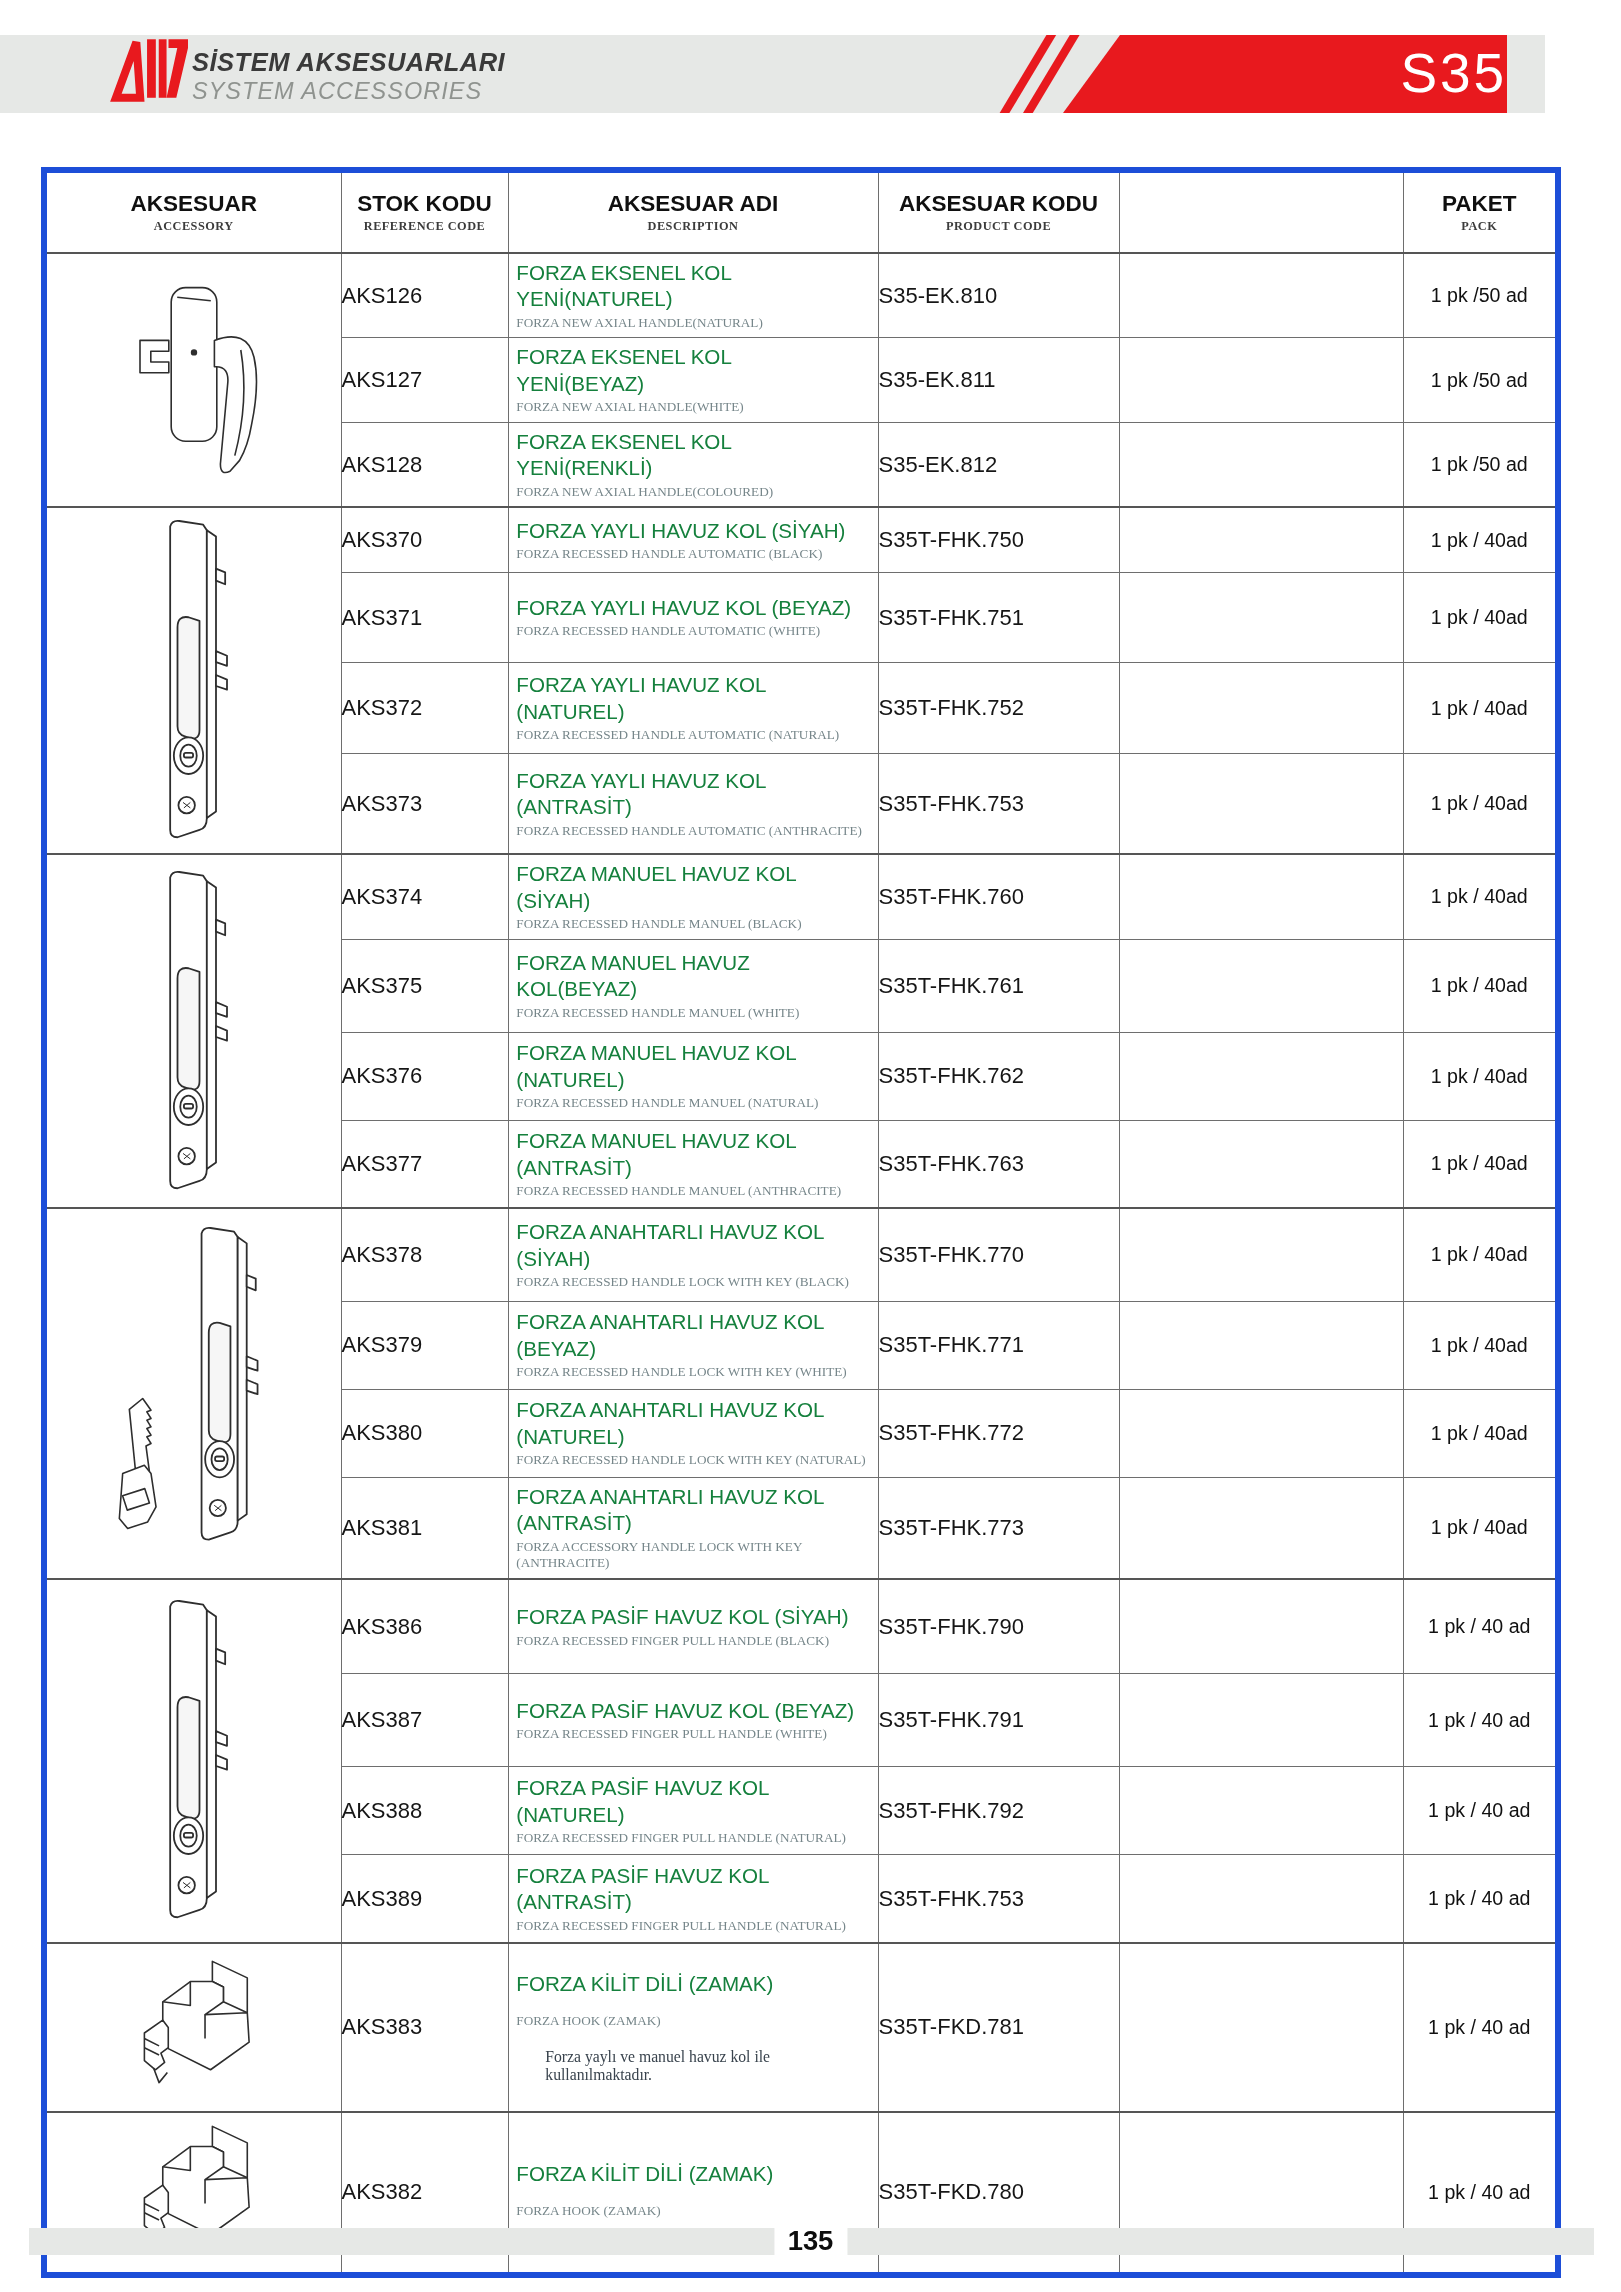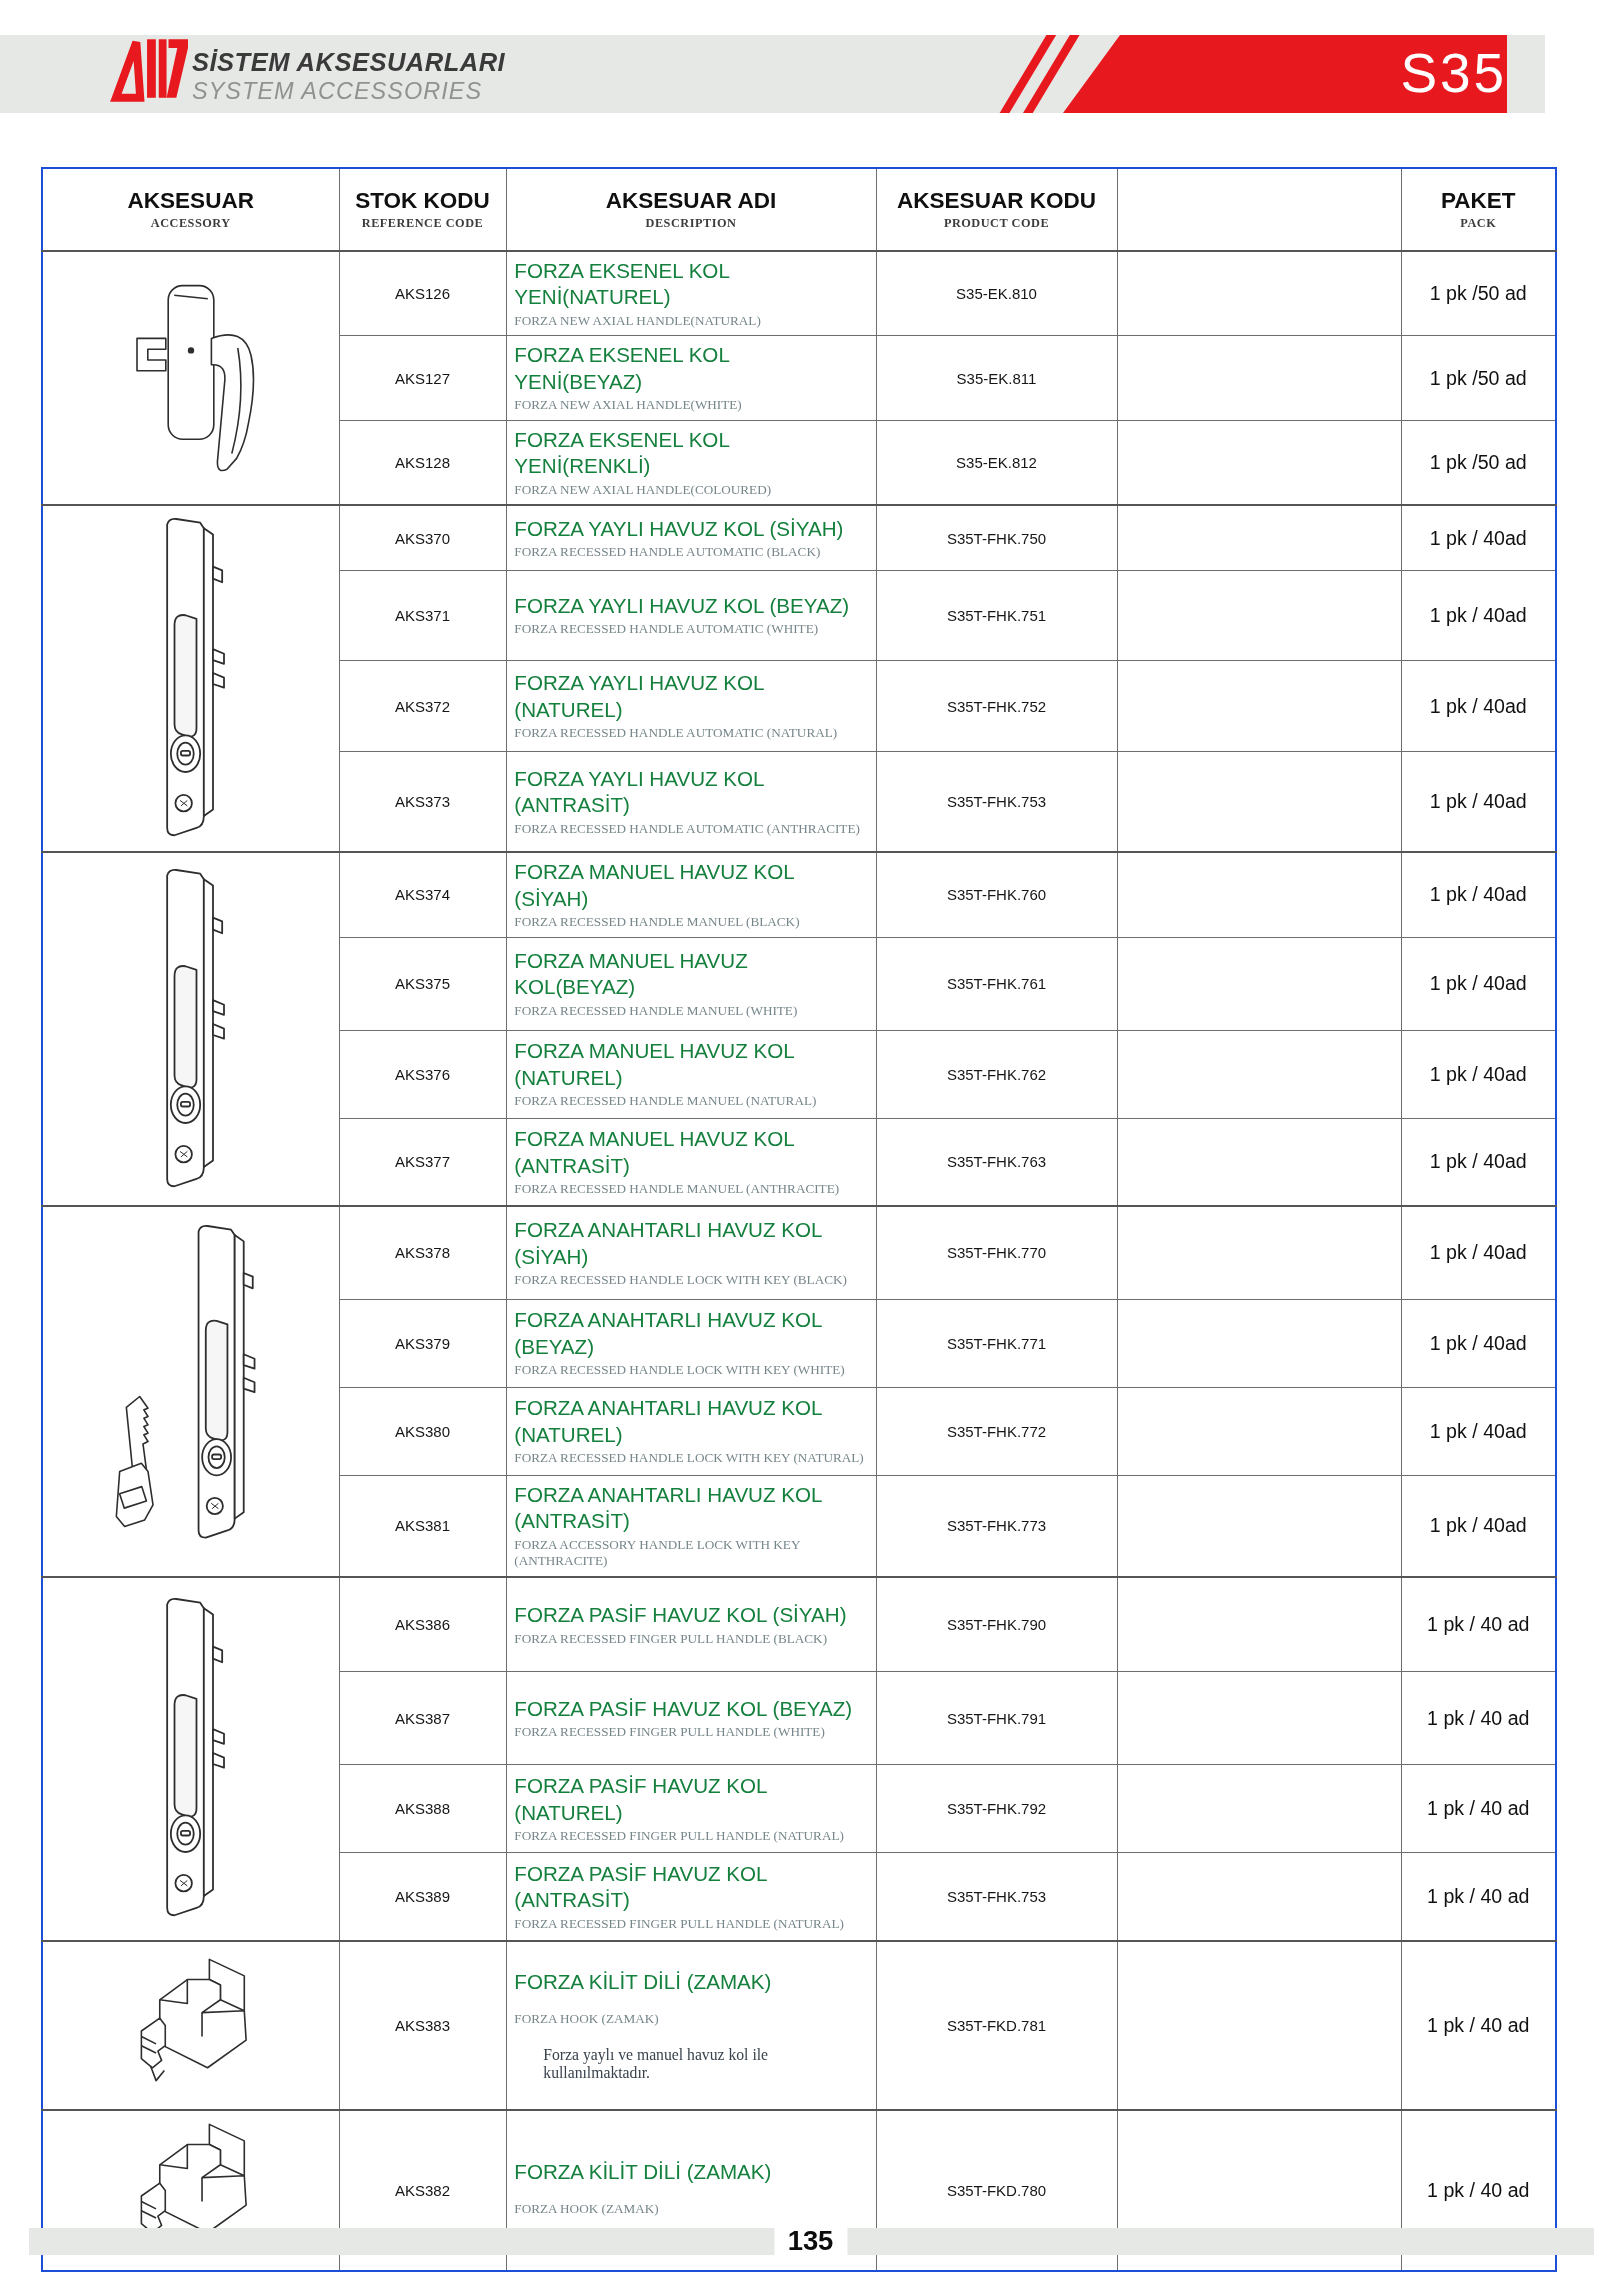--- a/index.html
+++ b/index.html
@@ -11,30 +11,30 @@
   .brand{position:absolute;left:192px;top:47px;font-style:italic;}
   .brand-title{font-weight:bold;font-size:25.5px;line-height:31px;color:#3a3a3a;letter-spacing:0.5px;}
   .brand-sub{font-size:23.5px;line-height:27.4px;color:#8f938f;letter-spacing:1px;}
   .stripes{position:absolute;left:980px;top:35px;width:127px;height:78px;}
   .series{position:absolute;left:1063px;top:35px;width:444px;height:78px;background:#e8191e;
           clip-path:polygon(57px 0,100% 0,100% 100%,0 100%);
           color:#fff;font-size:55px;line-height:76px;text-align:right;padding-left:45px;
           box-sizing:border-box;letter-spacing:2.9px;}
   
   table.catalog{position:absolute;left:41px;top:167px;width:1514px;border-collapse:collapse;
-                table-layout:fixed;border:2px solid #1d4ed8;}
+                table-layout:fixed;border:6px solid #1d4ed8;}
   .catalog th,.catalog td{border:1px solid #6e6e6e;box-sizing:border-box;padding:0;vertical-align:middle;}
   .catalog tr.gstart td{border-top:2px solid #555;}
   .catalog thead th{height:83px;background:#fff;}
   .col-title{font-size:22.5px;font-weight:bold;color:#101010;text-align:center;}
   .col-sub{font-family:"Liberation Serif",serif;font-size:12.3px;color:#3c3c3c;text-align:center;
            letter-spacing:0.5px;margin-top:2.9px;}
   td.imgc{text-align:center;}
   td.imgc svg{display:block;margin:5.9px auto;}
-  td.stock,td.code{font-size:15px;text-align:center;color:#161616;}
+  td.stock,td.code{font-size:22px;text-align:left;color:#161616;}
   td.pack{font-size:19.6px;text-align:center;color:#111;}
   td.desc{text-align:left;padding:5.9px 7.8px;}
   .name{font-size:20.6px;line-height:26.5px;color:#15803d;white-space:pre-line;}
   .sub{font-family:"Liberation Serif",serif;font-size:13.2px;line-height:16.7px;color:#76868a;
        white-space:pre-line;margin-top:2px;}
   .note{font-family:"Liberation Serif",serif;font-size:15.7px;color:#39434d;margin:17.6px 0 0 29px;}
   .tall .name{margin-bottom:15.7px;}
   .tall .sub{margin-bottom:3.9px;}
   
   .footbar{position:absolute;left:29px;right:27.4px;top:2228px;height:27.4px;background:#e6e8e6;}

